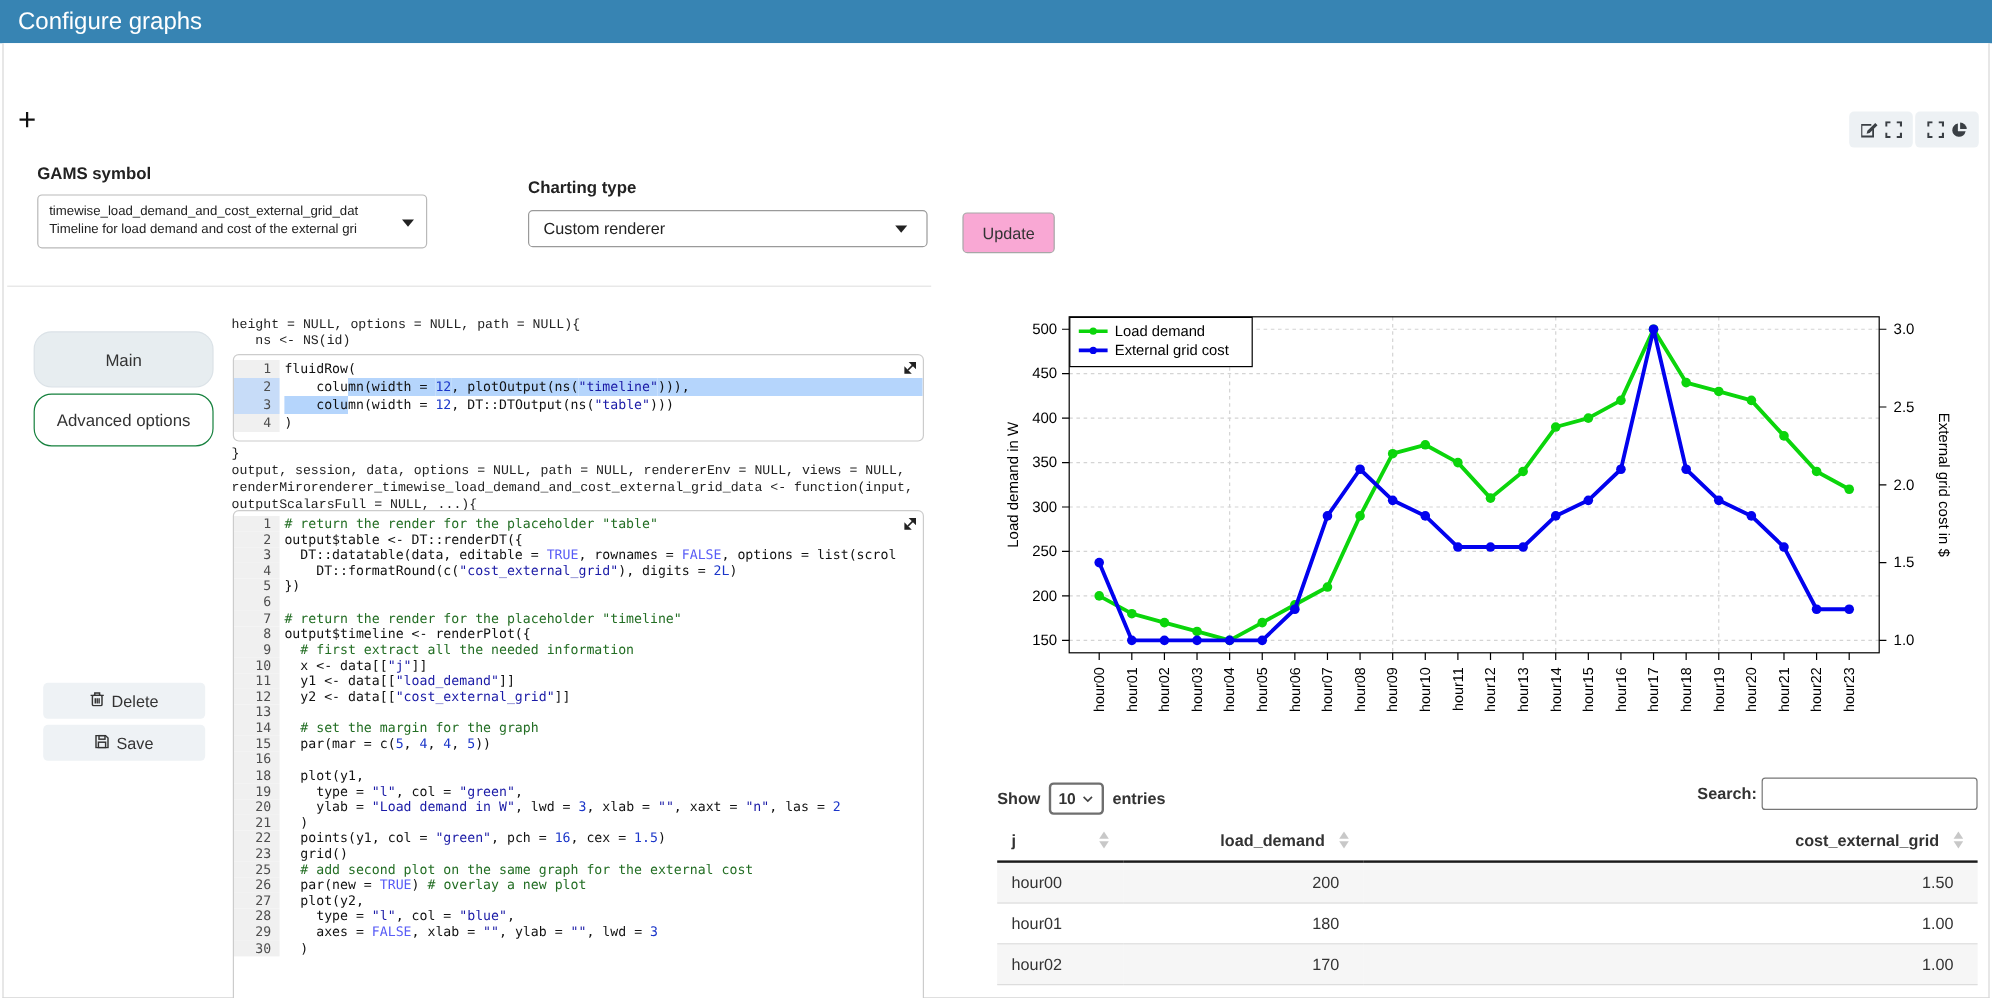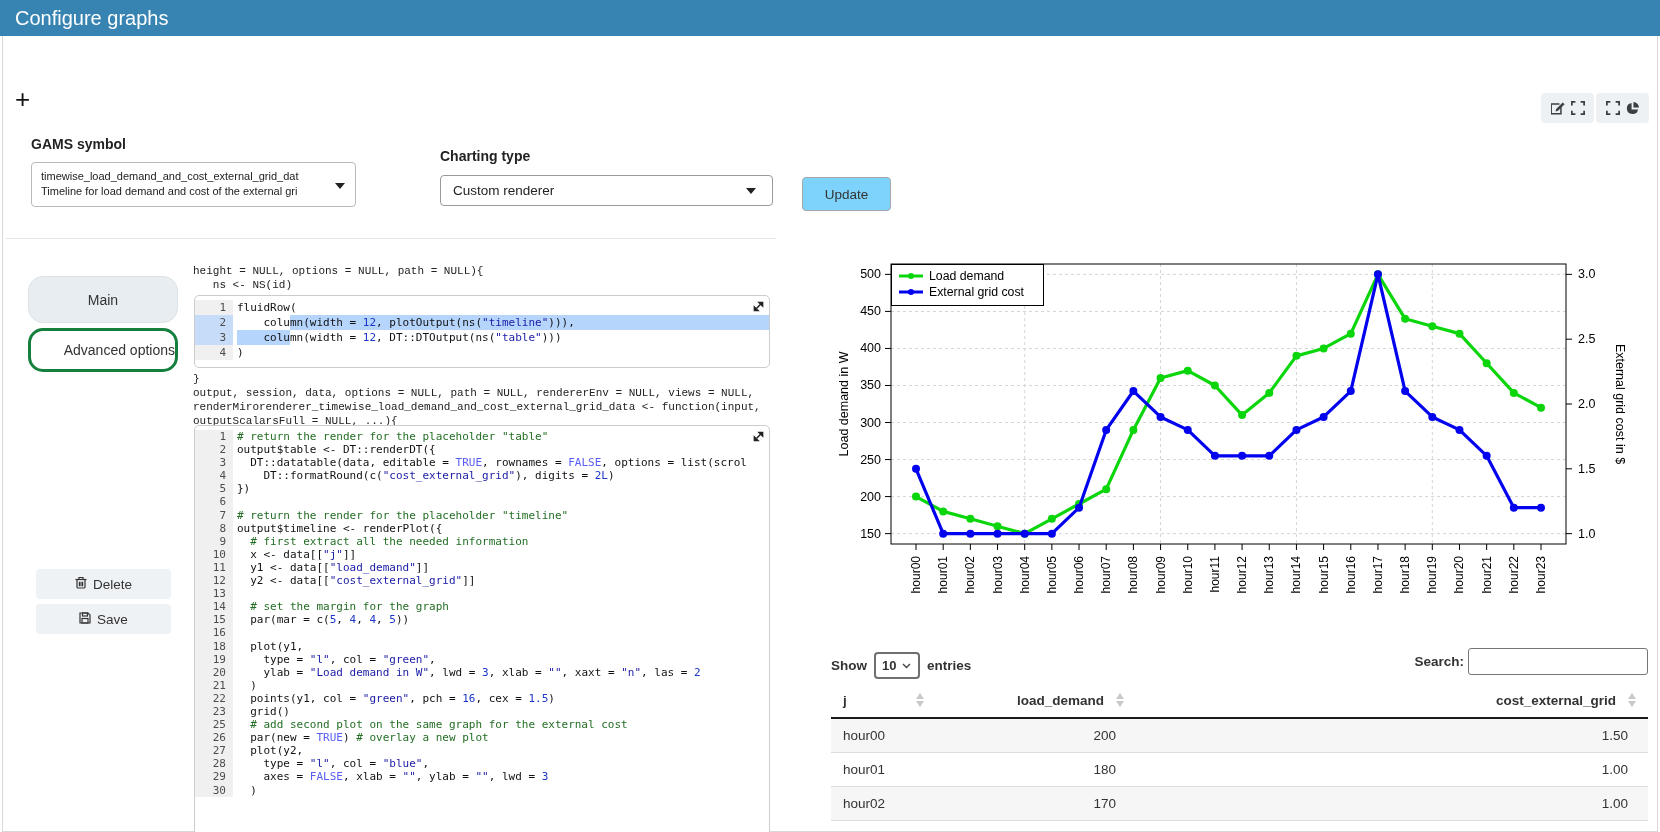--- a/index.html
+++ b/index.html
@@ -24,30 +24,30 @@
   .field-label { position:absolute; font-size:14px; font-weight:bold; color:#222; }
   .gams-select { position:absolute; left:28px; top:126px; width:325px; height:45px;
                  border:1px solid #b9b9b9; border-radius:4px; background:#fff; overflow:hidden;
                  padding:6px 16px 0 9px; cursor:pointer; }
   .gams-select .ln { font-size:11px; line-height:15px; color:#222; white-space:pre; }
   .caret-dn { position:absolute; width:0; height:0; border-left:5px solid transparent;
               border-right:5px solid transparent; border-top:6px solid #222; }
   .chart-select { position:absolute; left:437px; top:139px; width:333px; height:31px;
                   border:1px solid #9a9a9a; border-radius:4px; background:#fff;
                   font-size:13.5px; color:#222; line-height:29px; padding-left:12px; cursor:pointer; }
-  .update-btn { position:absolute; left:799px; top:141px; width:89px; height:34px; background:#7dd3fc;
+  .update-btn { position:absolute; left:799px; top:141px; width:77px; height:34px; background:#f9a8d4;
                 border:1px solid #a7a7a7; border-radius:4px; font-size:13.5px; color:#333; cursor:pointer;
                 font-family:"Liberation Sans", sans-serif;}
   .hr { position:absolute; left:3px; top:202px; width:770px; height:1px; background:#e3e3e3; }
 
   .pill { position:absolute; left:25px; width:150px; border-radius:15px; font-size:14px; color:#333;
           display:flex; align-items:center; justify-content:center; cursor:pointer;
           font-family:"Liberation Sans", sans-serif;}
   .pill-main { top:240px; height:47px; background:#e7edf0; border:1px solid #dbe2e7; }
-  .pill-adv  { top:292px; height:44px; background:#fff; border:3px solid #15803d;justify-content:flex-end; }
+  .pill-adv  { top:292px; height:44px; background:#fff; border:1px solid #15803d; }
 
   .action-btn { position:absolute; left:33px; width:135px; height:30px; background:#eef2f5; border:none;
                 border-radius:4px; font-size:13.5px; color:#333; cursor:pointer;
                 display:flex; align-items:center; justify-content:center; gap:6px;
                 font-family:"Liberation Sans", sans-serif;}
   .btn-delete { top:533px; }
   .btn-save { top:568px; }
 
   
   .pre { position:absolute; left:190px; font-family:Liberation Mono, monospace; font-size:11px;

